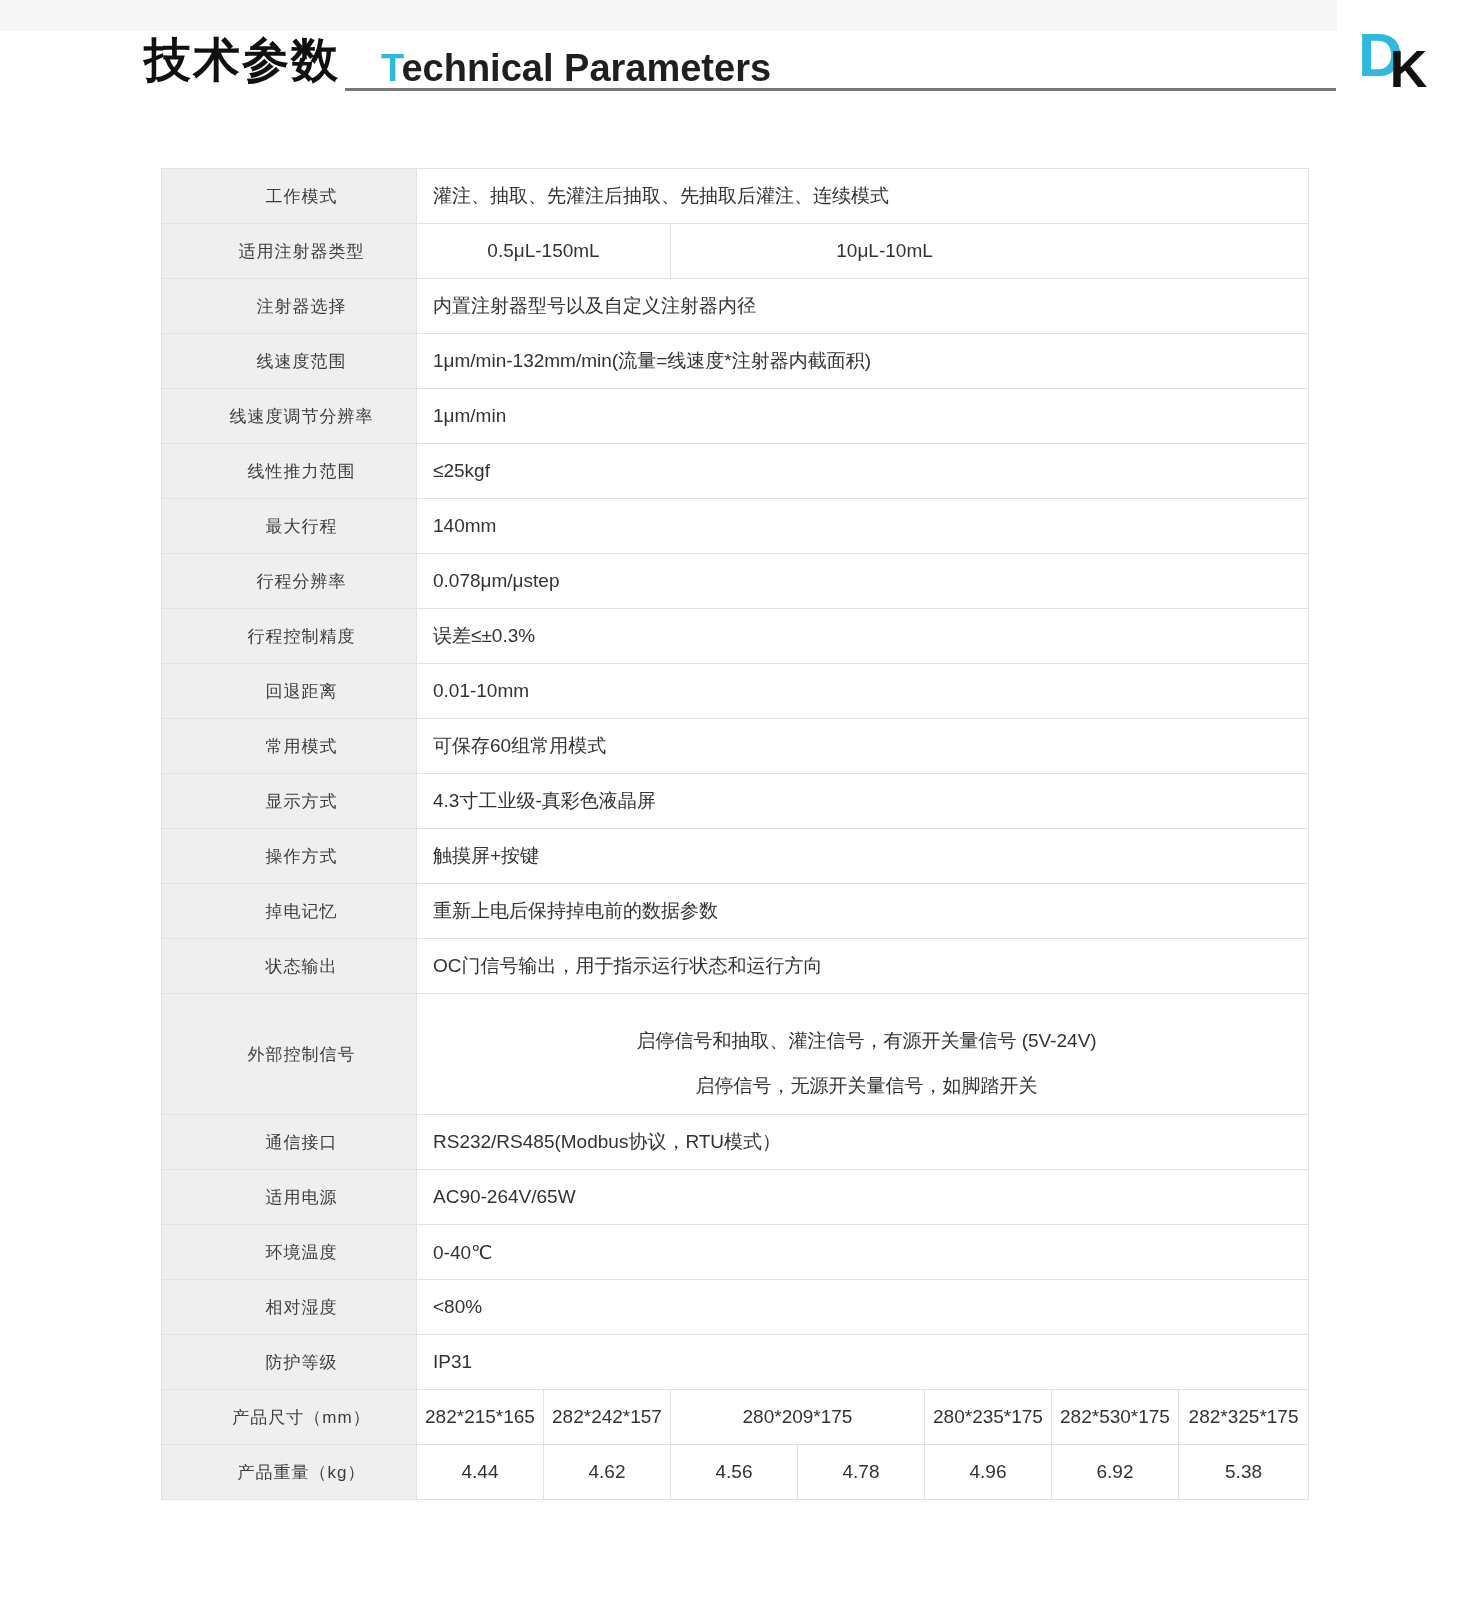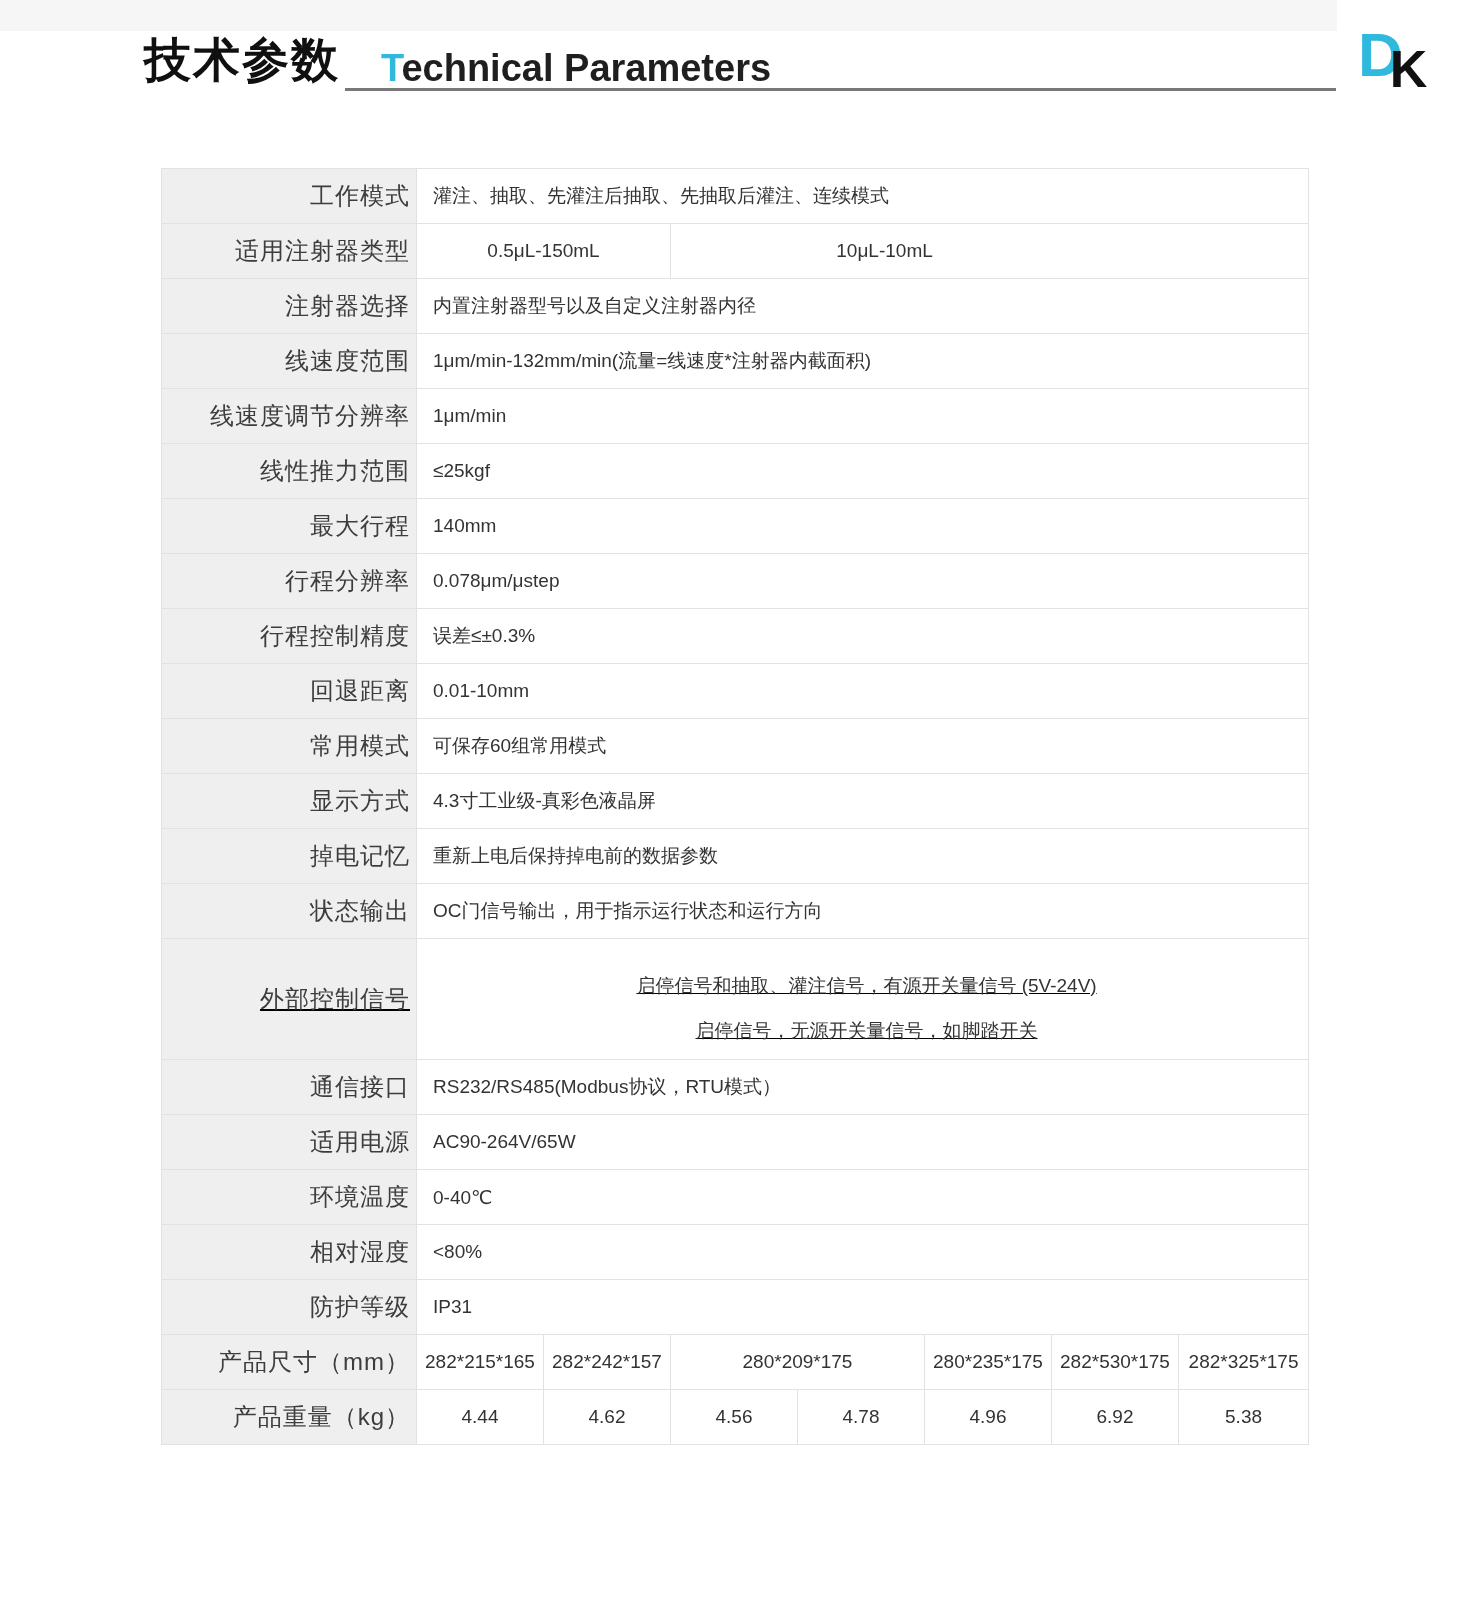--- a/index.html
+++ b/index.html
@@ -25,26 +25,26 @@
   .logo{position:absolute;left:1358px;top:24px;white-space:nowrap;}
   .logo-d{display:inline-block;font-size:62px;line-height:1;font-weight:800;color:var(--accent,#2fb9dd);}
   .logo-k{display:inline-block;font-size:52px;line-height:1;font-weight:800;color:#111;margin-left:-13px;position:relative;top:11px;}
 
   
   table.params{
     position:absolute;left:161px;top:168px;width:1147px;
     border-collapse:collapse;table-layout:fixed;
   }
   table.params tr{height:55px;}
-  table.params tr.double{height:110px;text-decoration:underline;}
+  table.params tr.double{height:110px;}
   table.params th{
     background:var(--label-bg,#efefef);
     border:1px solid var(--border,#e2e2e2);
-    font-size:24px;font-weight:400;color:#3d3d3d;
-    text-align:right;padding:0 6px 0 31px;letter-spacing:1px;
+    font-size:17px;font-weight:400;color:#3d3d3d;
+    text-align:center;padding:0 6px 0 31px;letter-spacing:1px;
   }
   table.params td{
     background:#ffffff;
     border:1px solid var(--border,#e2e2e2);
     font-size:19px;color:#333;vertical-align:middle;
     overflow:hidden;white-space:nowrap;margin-top:20px;
   }
   td.left{text-align:left;padding:0 8px 0 16px;}
   td.center{text-align:center;padding:0 2px;}
   td.multi{text-align:center;padding:30px 8px 0 16px;vertical-align:top;white-space:normal;}
@@ -125,20 +125,24 @@
           <th>回退距离</th>
           <td colspan="7" class="left">0.01-10mm</td>
         </tr>
         <tr data-row="11">
           <th>常用模式</th>
           <td colspan="7" class="left">可保存60组常用模式</td>
         </tr>
         <tr data-row="12">
           <th>显示方式</th>
           <td colspan="7" class="left">4.3寸工业级-真彩色液晶屏</td>
+        </tr>
+        <tr data-row="13">
+          <th>操作方式</th>
+          <td colspan="7" class="left">触摸屏+按键</td>
         </tr>
         <tr data-row="14">
           <th>掉电记忆</th>
           <td colspan="7" class="left">重新上电后保持掉电前的数据参数</td>
         </tr>
         <tr data-row="15">
           <th>状态输出</th>
           <td colspan="7" class="left">OC门信号输出，用于指示运行状态和运行方向</td>
         </tr>
         <tr data-row="16" class="double">

